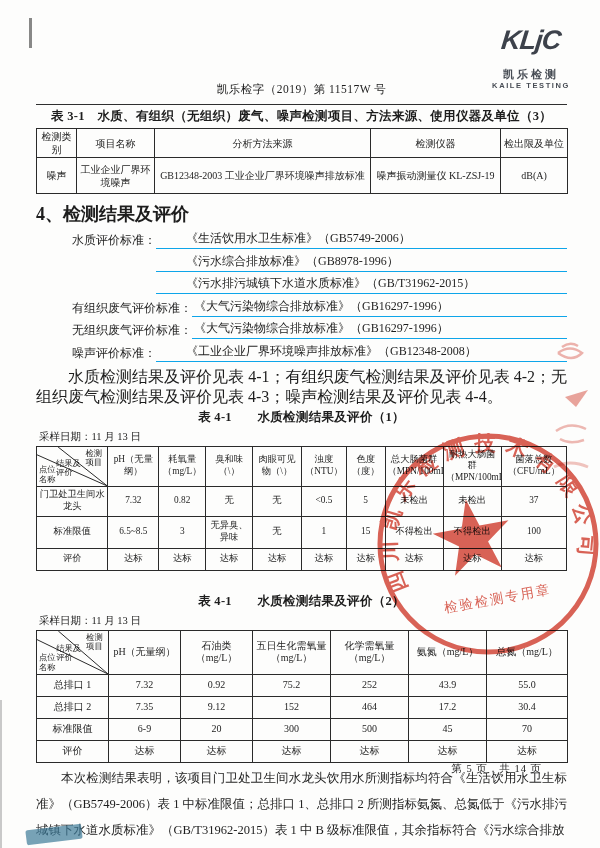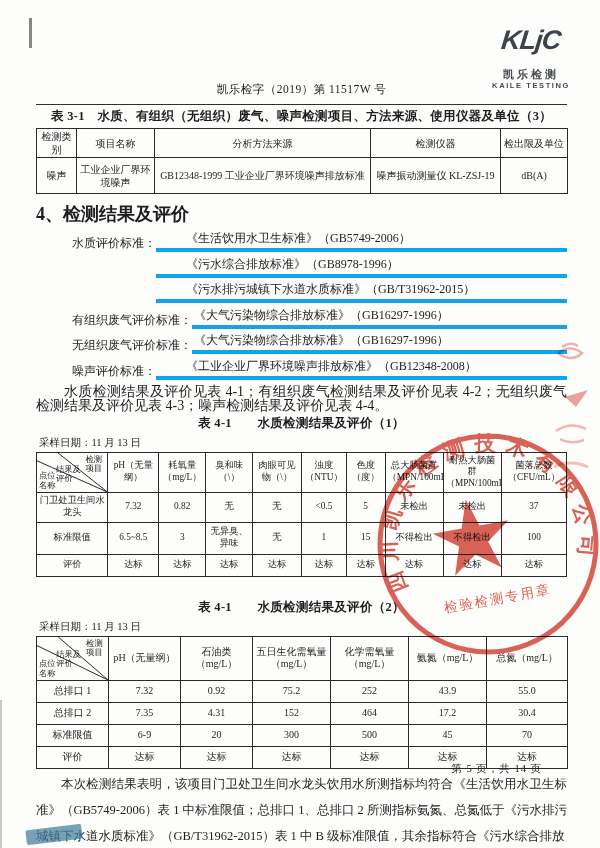--- a/index.html
+++ b/index.html
@@ -31,24 +31,24 @@
   td,th{border:1px solid #2a2a2a;text-align:center;vertical-align:middle;
     font-weight:normal;padding:1px 2px;overflow:hidden;}
   .t31 td,.t31 th{font-size:10px;line-height:1.3;}
   .t31 .hrow{height:28px;}
   .t31 .drow{height:36px;}
 
   .sec-h{font-size:18px;font-weight:bold;margin:8px 0 4px 0;}
   .std-row{display:flex;align-items:flex-end;margin-left:36px;font-size:12px;line-height:17px;margin-bottom:3.5px;}
   .std-label{white-space:nowrap;}
   .std-spacer{width:84px;flex:none;}
-  .std-val{flex:1;border-bottom:4px solid #0ea5e9;padding-bottom:1px;}
+  .std-val{flex:1;border-bottom:1px solid #0ea5e9;padding-bottom:1px;}
   .ind30{padding-left:30px;} .ind2{padding-left:2px;}
 
-  .para{font-size:14px;line-height:14px;text-align:justify;text-indent:2em;margin:5px 0 2px 0;}
+  .para{font-size:16px;line-height:20px;text-align:justify;text-indent:2em;margin:5px 0 2px 0;}
 
   .sample-date{font-size:10.5px;margin:4px 0 2px 3px;}
 
   .t41 td,.t41 th{font-size:9.3px;line-height:1.25;}
   .t41a .hrow{height:40px;}
   .t41a .r1{height:30px;} .t41a .r2{height:32px;} .t41a .r3{height:22px;}
   .t41b .hrow{height:44px;}
   .t41b .r{height:22px;}
   .t41b td,.t41b th{font-size:10px;}
 
@@ -107,21 +107,21 @@
           <tr class="hrow">
         <th>检测类别</th>
         <th>项目名称</th>
         <th>分析方法来源</th>
         <th>检测仪器</th>
         <th>检出限及单位</th>
       </tr>
       <tr class="drow">
         <td>噪声</td>
         <td>工业企业厂界环境噪声</td>
-        <td>GB12348-1999  工业企业厂界环境噪声排放标准</td>
+        <td>GB12348-2003  工业企业厂界环境噪声排放标准</td>
         <td>噪声振动测量仪 KL-ZSJ-19</td>
         <td>dB(A)</td>
       </tr>
     </tbody>
       </table>
 
     <div class="sec-h">4、检测结果及评价</div>
 
     <div class="std-row">
       <span class="std-label">水质评价标准：</span>
@@ -262,21 +262,21 @@
         <td>7.32</td>
         <td>0.92</td>
         <td>75.2</td>
         <td>252</td>
         <td>43.9</td>
         <td>55.0</td>
       </tr>
       <tr class="r">
         <td>总排口 2</td>
         <td>7.35</td>
-        <td>4.31</td>
+        <td>9.12</td>
         <td>152</td>
         <td>464</td>
         <td>17.2</td>
         <td>30.4</td>
       </tr>
       <tr class="r">
         <td>标准限值</td>
         <td>6-9</td>
         <td>20</td>
         <td>300</td>

